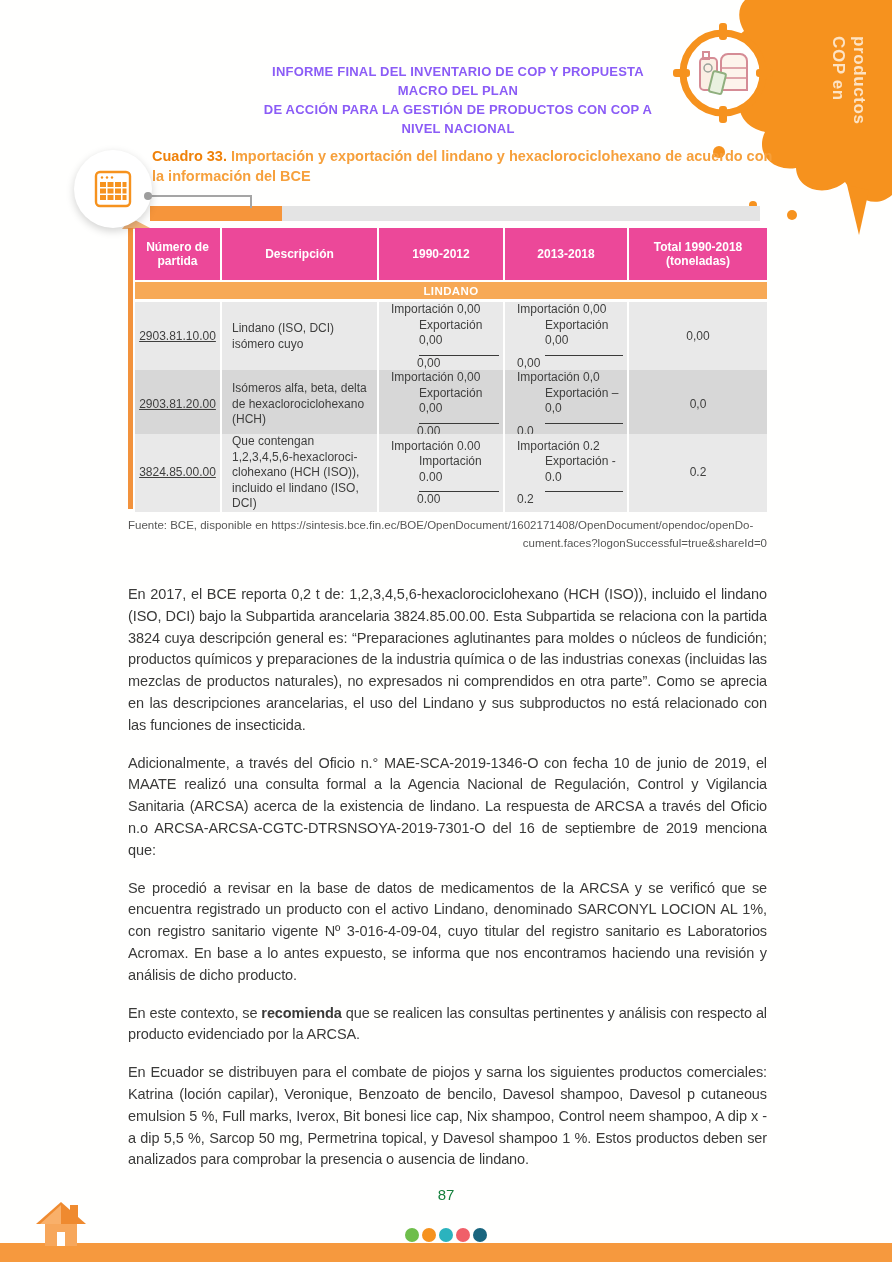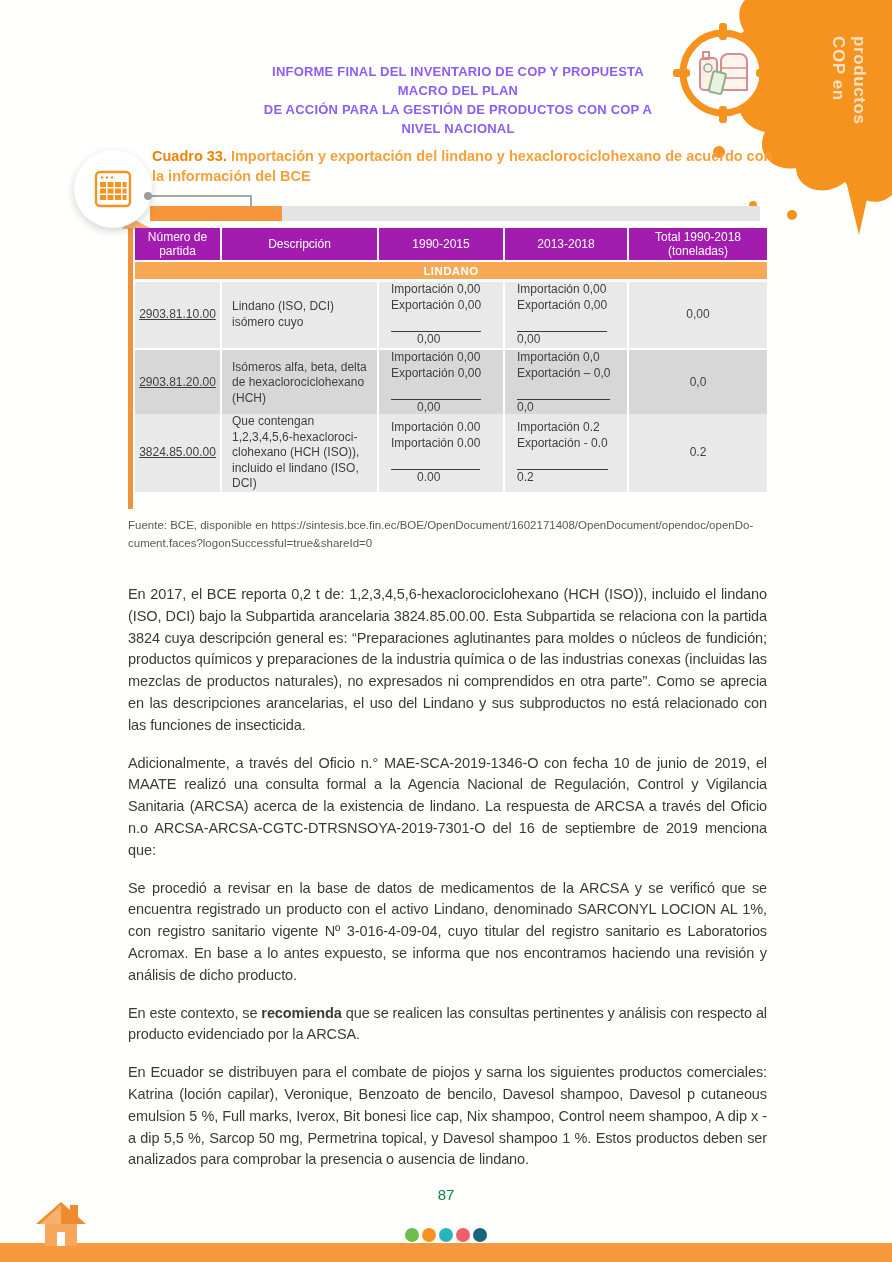--- a/index.html
+++ b/index.html
@@ -25,39 +25,39 @@
   .conn-v{position:absolute;left:250px;top:195px;width:2px;height:13px;background:#a5a5a5;z-index:4;}
   .bar{position:absolute;left:150px;top:206px;width:610px;height:15px;background:#e4e4e4;z-index:2;}
   .bar-fill{height:15px;width:132px;background:#f6953b;}
 
   
   .t-fold{position:absolute;left:122px;top:218px;width:30px;height:11px;background:#f2b479;
     clip-path:polygon(0 100%,30% 0,100% 100%);}
   .t-strip{position:absolute;left:128px;top:228px;width:5px;height:281px;background:#f2923c;}
   .cuadro{position:absolute;left:135px;top:228px;width:632px;}
   .t-row{display:grid;grid-template-columns:85px 155px 124px 122px 138px;column-gap:2px;}
-  .t-head .cell{background:#a21caf;color:#fff;font-weight:normal;font-size:12px;line-height:14px;
-    display:flex;align-items:center;justify-content:center;text-align:center;height:32px;}
+  .t-head .cell{background:#ec4899;color:#fff;font-weight:bold;font-size:12px;line-height:14px;
+    display:flex;align-items:center;justify-content:center;text-align:center;height:52px;}
   .t-band{margin-top:2px;height:17px;background:#f7a956;color:#fff;font-weight:bold;font-size:11.5px;
     display:flex;align-items:center;justify-content:center;letter-spacing:.4px;}
   .t-data{margin-top:3px;}
   .t-data .cell{display:flex;flex-direction:column;justify-content:center;font-size:12px;line-height:15.5px;color:#3f3f3e;}
   .bg-a .cell{background:#e9e9e9;}
   .bg-b .cell{background:#d7d7d7;}
   .r1{height:64px;} .r2{height:60px;margin-top:4px;} .r3{height:78px;margin-top:4px;}
   .c-part{align-items:center;font-size:12.5px;text-decoration:underline;}
   .c-desc{padding-left:10px;padding-right:6px;}
   .c-per{padding-left:12px;padding-right:4px;line-height:16px;}
   .c-tot{align-items:center;}
-  .exp{display:inline-block;align-self:flex-start;border-bottom:1.2px solid #3a3a39;padding-bottom:18px;}
+  .exp{display:inline-block;align-self:flex-start;border-bottom:1.2px solid #3a3a39;padding-bottom:6px;margin-left:28px;}
   .sub-c{padding-left:26px;}
 
   
   .source{position:absolute;left:128px;top:516px;width:639px;font-size:11.5px;line-height:18px;color:#575756;}
-  .source .src2{}
+  .source .src2{text-align:right;}
   .body-text{position:absolute;left:128px;top:568px;width:639px;font-size:14.5px;line-height:21.8px;
     text-align:justify;color:#3a3a39;letter-spacing:-.1px;}
   .body-text p{margin:16px 0 14px 0;}
 
   
   .page-num{position:absolute;left:0;top:1186px;width:892px;text-align:center;font-size:15px;color:#15803d;}
   .dots{position:absolute;left:0;top:1228px;width:892px;display:flex;justify-content:center;gap:3px;}
   .dot{width:14px;height:14px;border-radius:50%;}
   .dot1{background:#6ebe4b;} .dot2{background:#f6921e;} .dot3{background:#2bb3be;}
   .dot4{background:#f05f69;} .dot5{background:#19657e;}
@@ -135,21 +135,21 @@
   <div class="bar">
       <div class="bar-fill"></div>
     </div>
 
   <div class="t-fold"></div>
   <div class="t-strip"></div>
   <div class="cuadro">
     <div class="t-row t-head">
       <div class="cell">Número de partida</div>
       <div class="cell">Descripción</div>
-      <div class="cell">1990-2015</div>
+      <div class="cell">1990-2012</div>
       <div class="cell">2013-2018</div>
       <div class="cell">Total 1990-2018 (toneladas)</div>
     </div>
     <div class="t-band">LINDANO</div>
 
     <div class="t-row t-data r1 bg-a">
       <div class="cell c-part">2903.81.10.00</div>
       <div class="cell c-desc">Lindano (ISO, DCI) isómero cuyo</div>
       <div class="cell c-per">
         <span>Importación 0,00</span>

